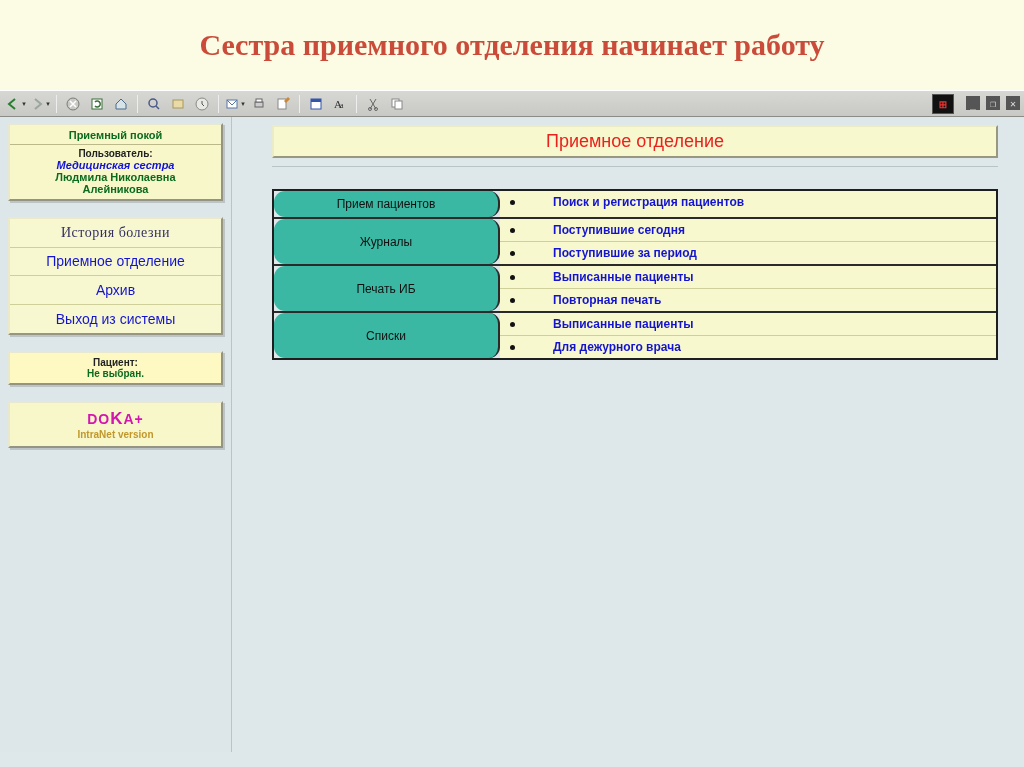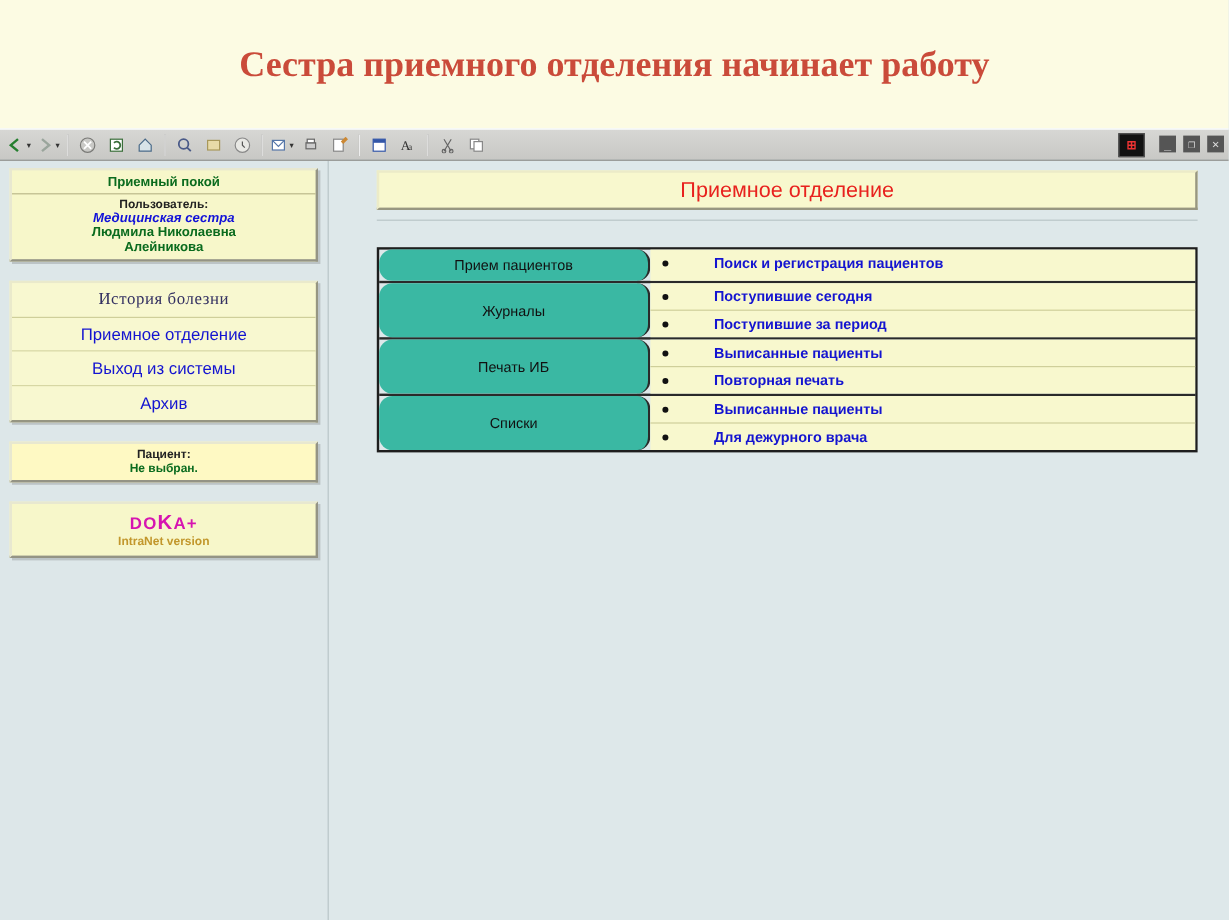--- a/index.html
+++ b/index.html
@@ -7,21 +7,21 @@
     margin: 0;
     font-family: Tahoma, Verdana, sans-serif;
     font-size: 12px;
     background: #dee8ea;
     width: 1024px;
     height: 767px;
     overflow: hidden;
   }
   .slide-title-bar {
     background: #fcfbe3;
-    height: 107px;
+    height: 90px;
     display: flex;
     align-items: center;
     justify-content: center;
   }
   .slide-title-bar h1 {
     margin: 0;
     font-family: "Times New Roman", serif;
     font-size: 30px;
     font-weight: bold;
     color: #ca4b3a;
@@ -68,21 +68,21 @@
     background: #555; color: #ddd;
     display:flex;align-items:center;justify-content:center;
     font-size: 10px; font-family: monospace;
   }
 
   .workspace {
     display: flex;
     height: calc(100% - 132px);
   }
   .sidebar {
-    width: 274px;
+    width: 232px;
     padding: 6px 8px;
     border-right: 1px solid #b8c5c7;
     background: #dde7e9;
     height: 100%;
   }
   .panel {
     background: #f7f7ca;
     border: 2px outset #e8e8d0;
     box-shadow: 2px 2px 0 rgba(0,0,0,0.15);
     margin-bottom: 16px;
@@ -325,22 +325,22 @@
       <div class="hr"></div>
       <div class="user-label">Пользователь:</div>
       <div class="user-role">Медицинская сестра</div>
       <div class="user-name">Людмила Николаевна</div>
       <div class="user-name">Алейникова</div>
     </div>
 
     <div class="nav-panel">
       <div class="nav-item">История болезни</div>
       <div class="nav-item multi">Приемное отделение</div>
+      <div class="nav-item">Архив</div>
       <div class="nav-item">Выход из системы</div>
-      <div class="nav-item">Архив</div>
     </div>
 
     <div class="pt-panel">
       <div class="lbl">Пациент:</div>
       <div class="val">Не выбран.</div>
     </div>
 
     <div class="brand-panel">
       <div class="logo">
         <span>DO</span><span class="big">K</span><span>A+</span>

